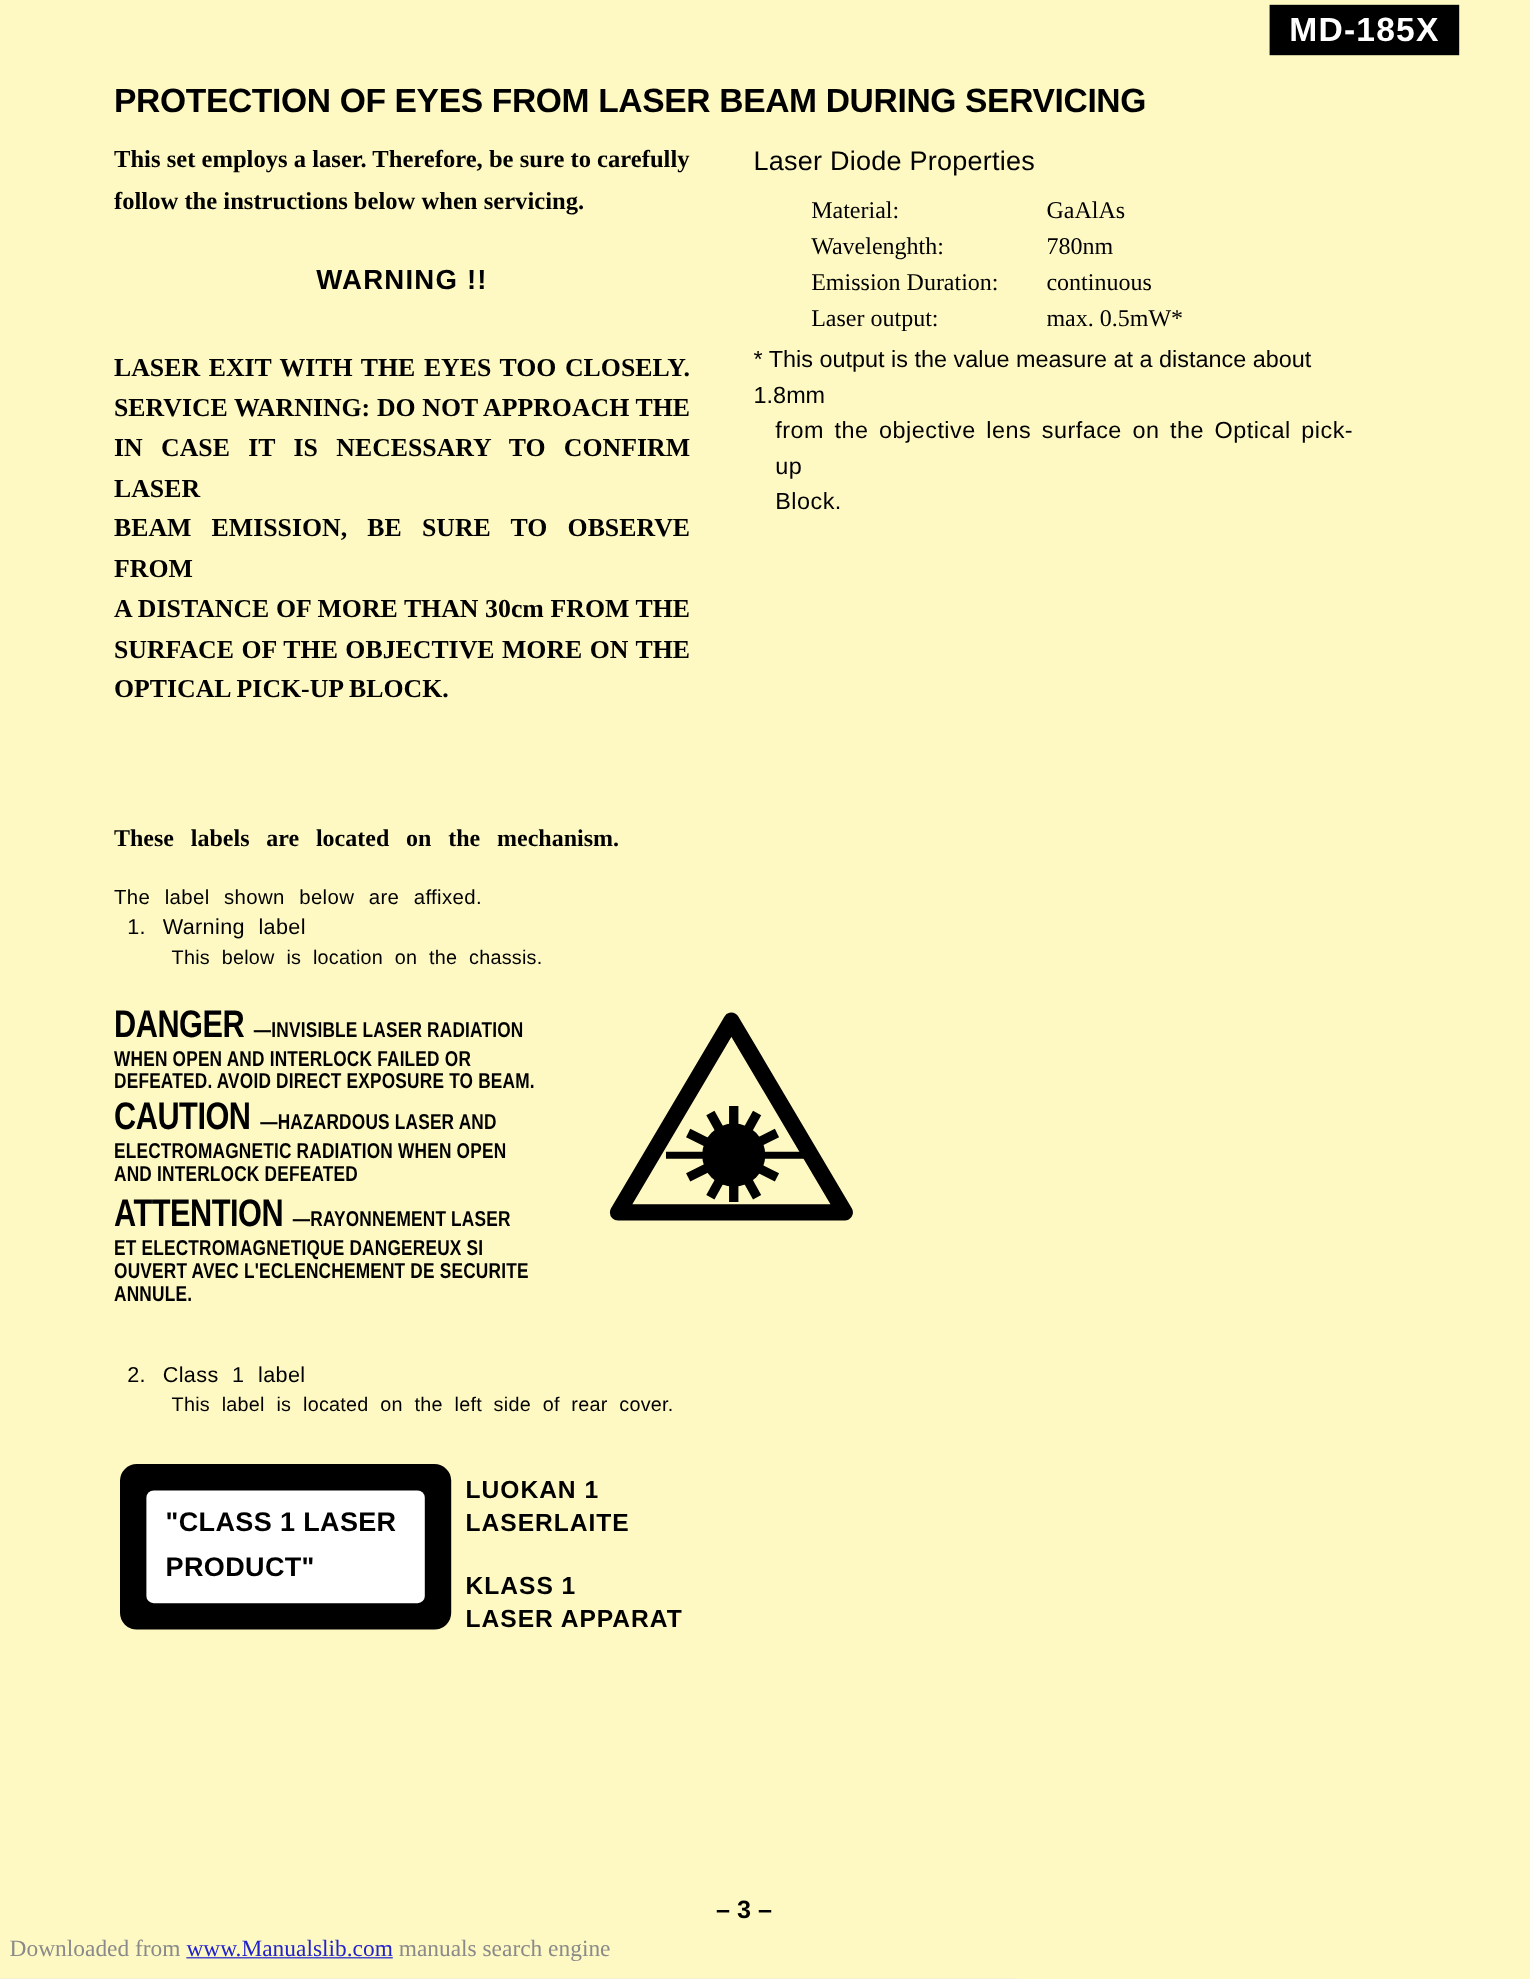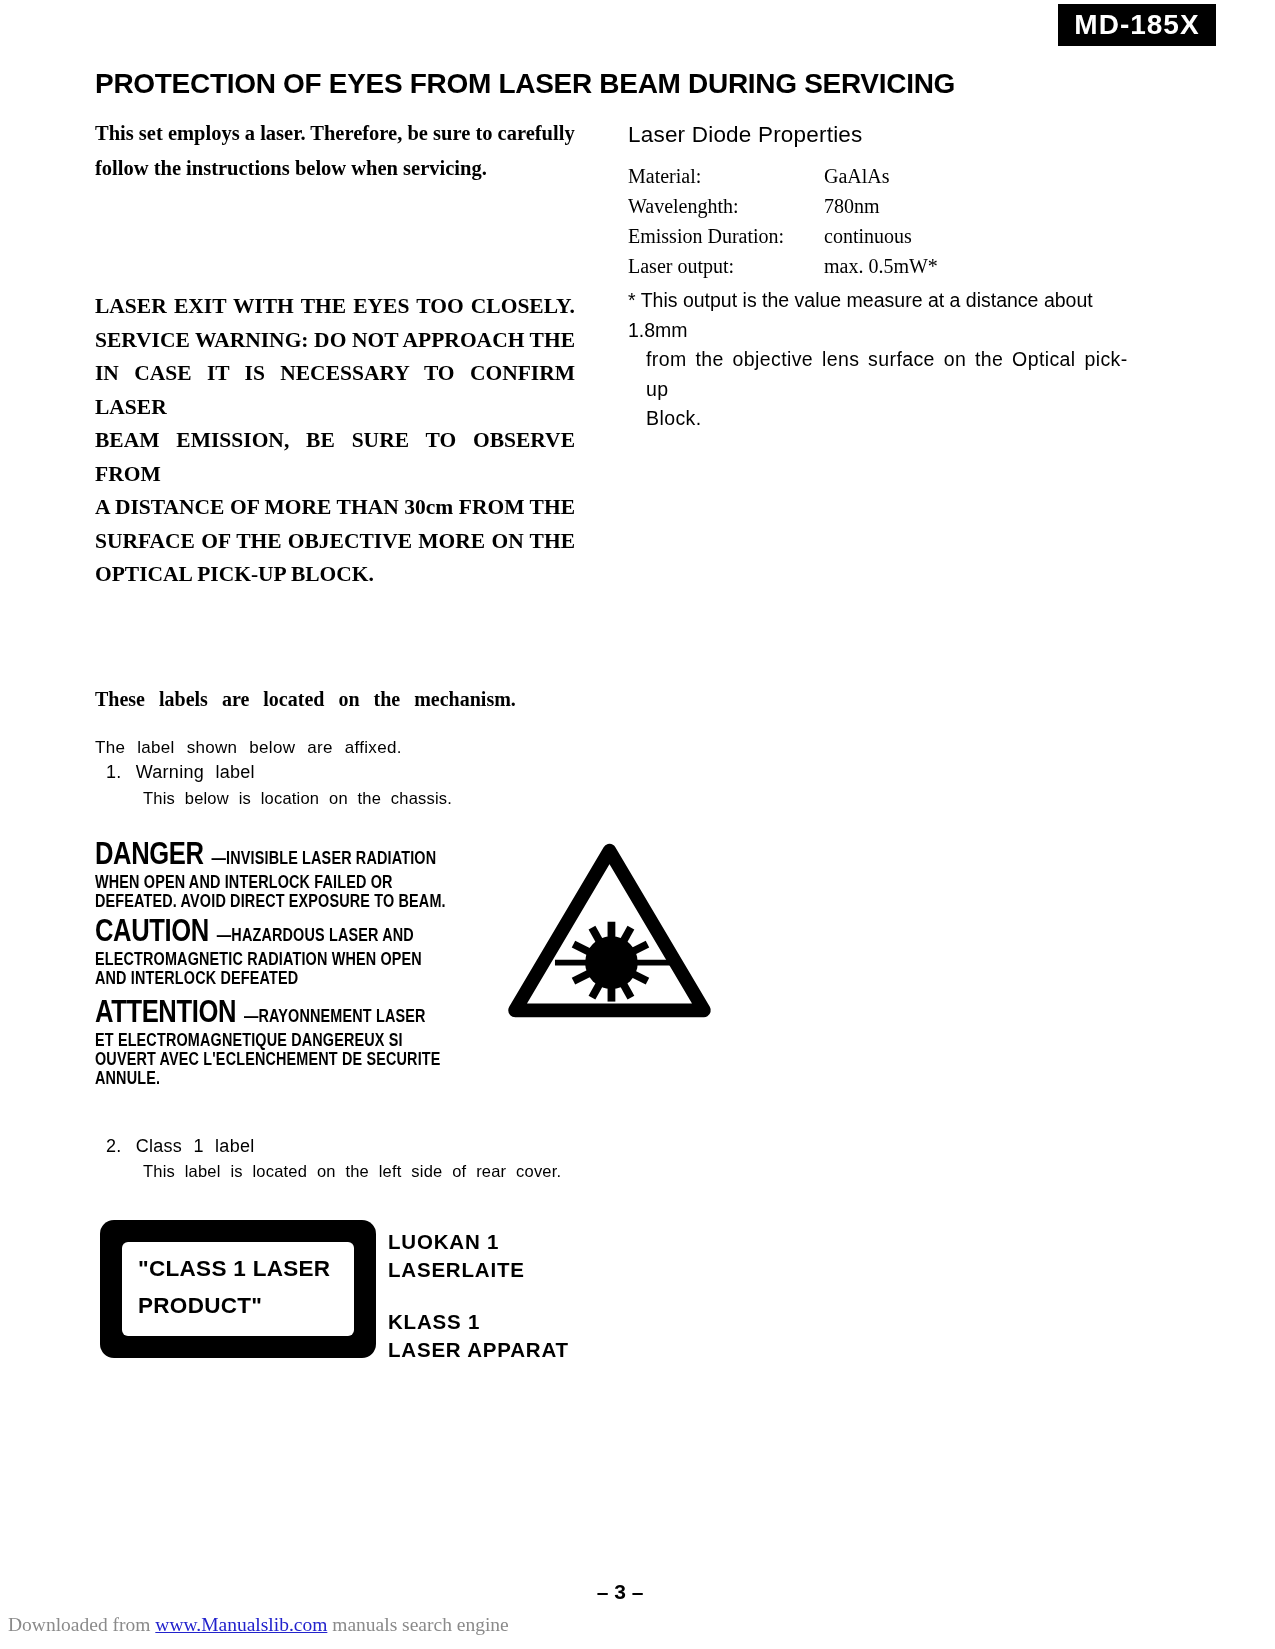--- a/index.html
+++ b/index.html
@@ -1,18 +1,18 @@
 <!DOCTYPE html>
 <html><head>
 <meta charset="utf-8">
 <style>
   html,body { margin:0; padding:0; background:#e8e8e8; }
   .page {
     position:relative; width:1275px; height:1649px; margin:0 auto;
-    background:#ffffff; color:#000;
+    background:#fef9c3; color:#000;
     font-family:"Liberation Sans", sans-serif;
     overflow:hidden;
   }
   .abs { position:absolute; }
 
   
   .badge {
     left:1058px; top:4px; width:158px; height:42px;
     background:#000; color:#fff; text-align:center; line-height:42px;
     font-weight:bold; font-size:28px; letter-spacing:1px;
@@ -41,21 +41,21 @@
     left:95px; top:290px; width:480px;
     font-family:"Liberation Serif", serif; font-weight:bold;
     font-size:21.5px;
   }
   .service-warning .wl { line-height:33.5px; text-align:justify; text-align-last:justify; }
   .service-warning .wl.last { text-align-last:left; }
 
   
   .diode { left:628px; top:122px; width:512px; }
   .diode-heading { font-size:22.5px; letter-spacing:0.2px; }
-  .diode-rows { margin-top:13px; font-family:"Liberation Serif", serif; font-size:20px; }
+  .diode-rows { margin-top:13px; font-family:"Liberation Serif", serif; font-size:20px;margin-left:48px; }
   .diode-row { display:flex; height:30px; line-height:30px; }
   .diode-row .lbl { width:196px; }
   .diode-foot { margin-top:5px; font-family:Liberation Sans, sans-serif; font-size:19.5px; line-height:29.5px; }
   .diode-foot .fl2 { padding-left:18px; letter-spacing:0.4px; word-spacing:3px; }
 
   
   .lwl-heading { left:95px; top:628px; font-weight:bold; font-size:28px; letter-spacing:0.5px; }
   .these-labels {
     left:95px; top:688px;
     font-family:"Liberation Serif", serif; font-weight:bold;
@@ -106,20 +106,21 @@
 
   <div class="abs badge">MD-185X</div>
 
   <div class="abs title">PROTECTION OF EYES FROM LASER BEAM DURING SERVICING</div>
 
   <div class="abs intro">
     <div>This set employs a laser. Therefore, be sure to carefully</div>
     <div>follow the instructions below when servicing.</div>
   </div>
 
+  <div class="abs warning-heading">WARNING !!</div>
 
   <div class="abs service-warning">
     <div class="wl">LASER EXIT WITH THE EYES TOO CLOSELY.</div>
     <div class="wl">SERVICE WARNING:  DO NOT APPROACH THE</div>
     <div class="wl">IN CASE IT IS NECESSARY TO CONFIRM LASER</div>
     <div class="wl">BEAM EMISSION, BE SURE TO OBSERVE FROM</div>
     <div class="wl">A DISTANCE OF MORE THAN 30cm FROM THE</div>
     <div class="wl">SURFACE OF THE OBJECTIVE MORE ON THE</div>
     <div class="wl last">OPTICAL PICK-UP BLOCK.</div>
   </div>

